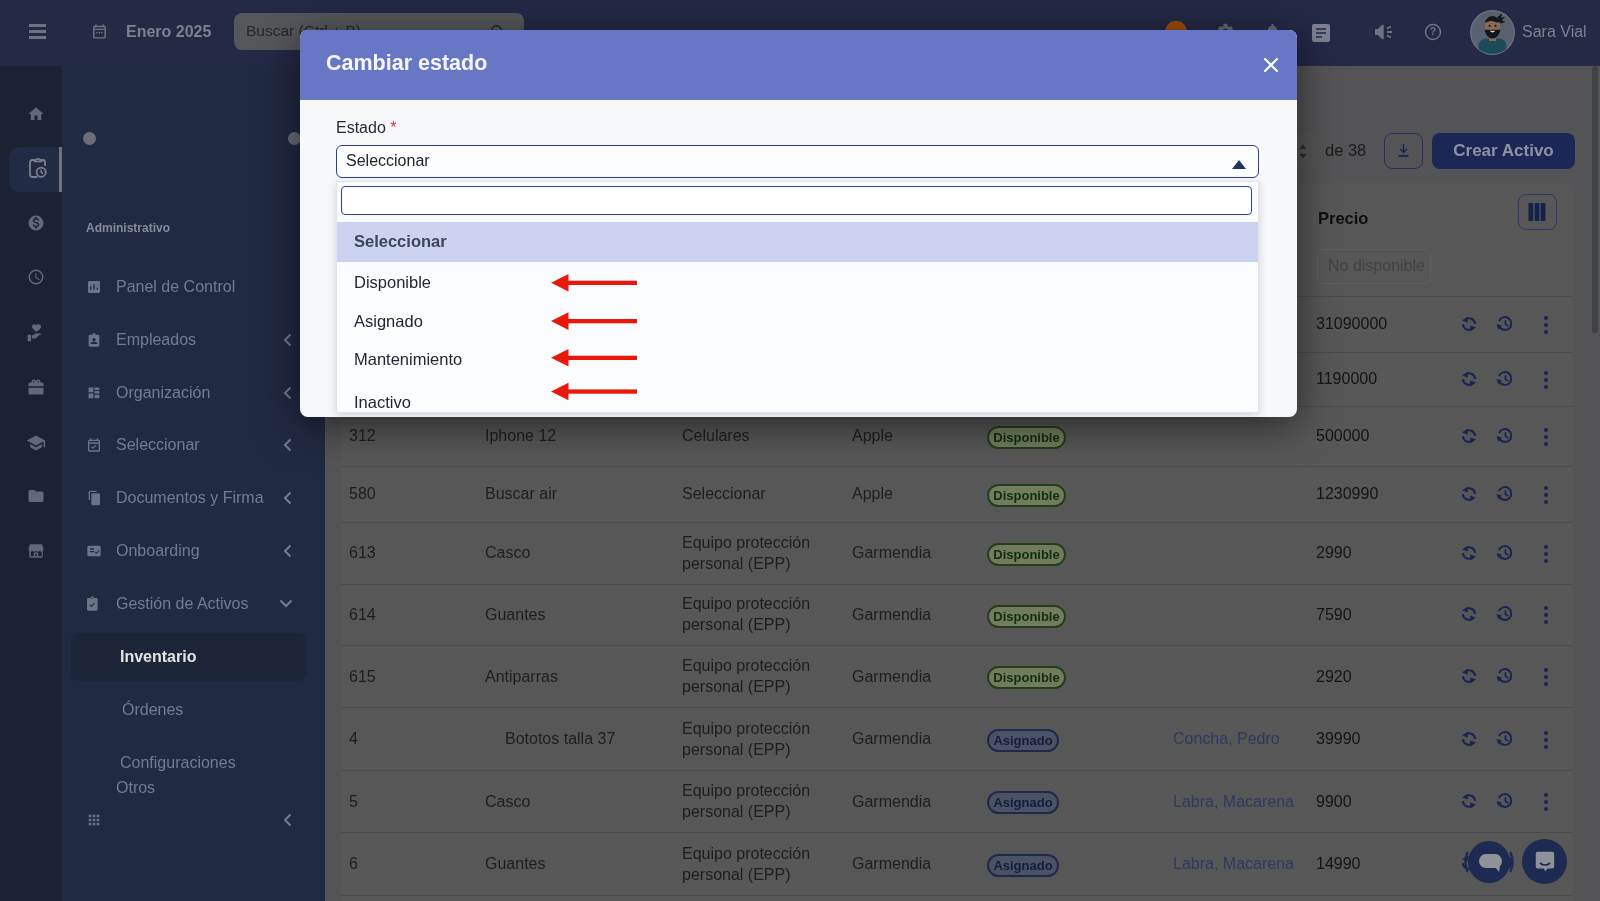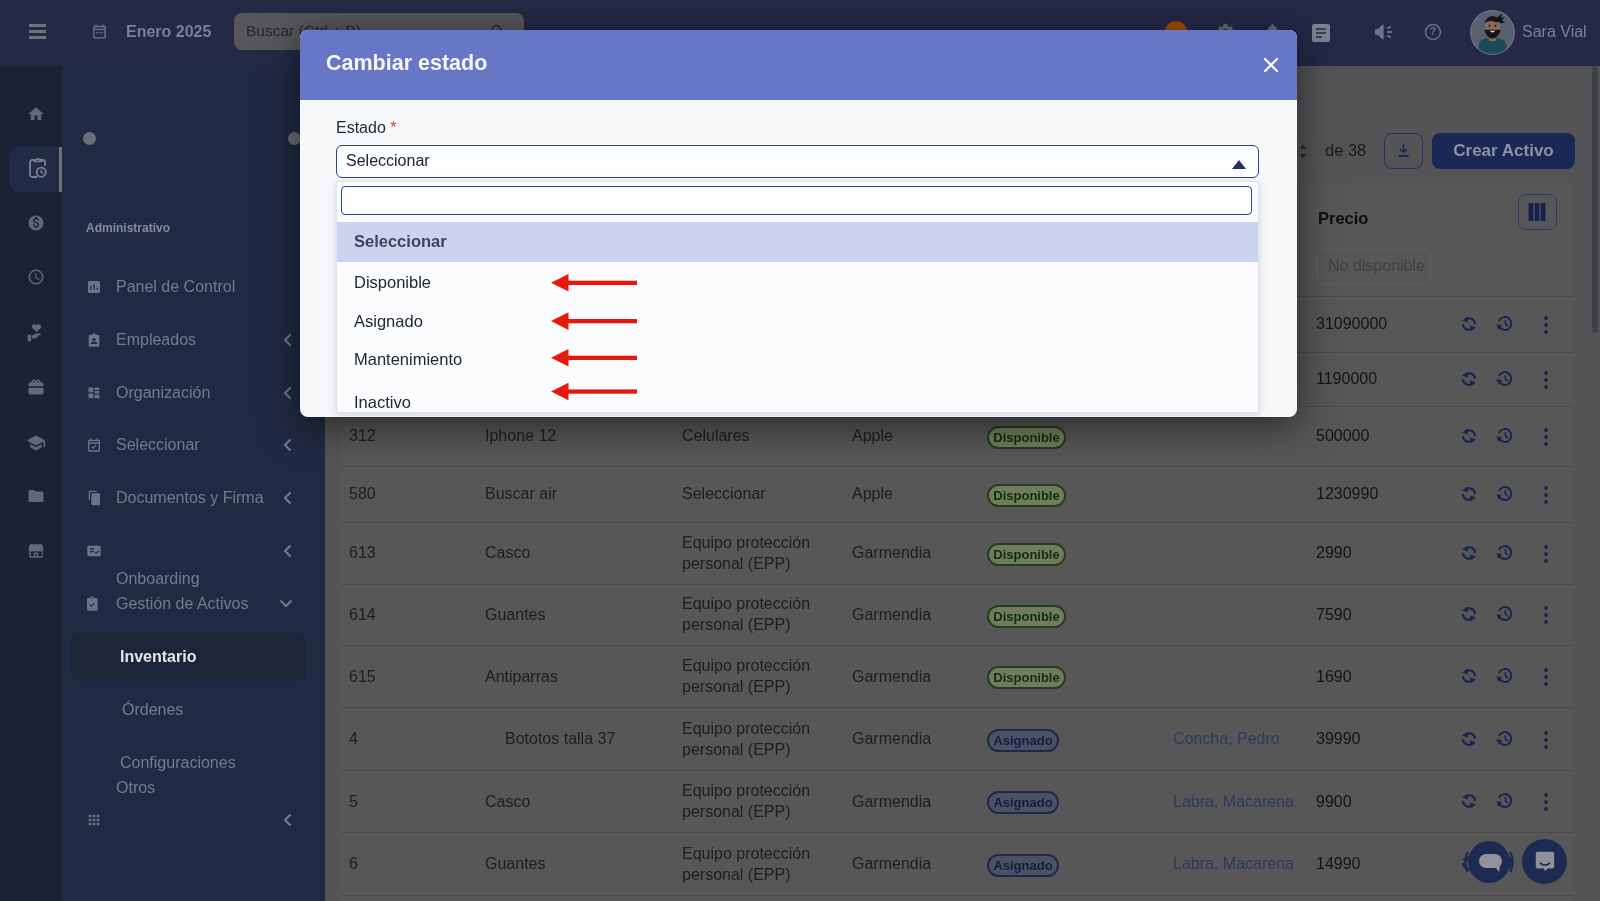--- a/index.html
+++ b/index.html
@@ -109,21 +109,21 @@
     <div class="cell cell2" style="left:341px; top:410.3px;">Equipo protección<br>personal (EPP)</div>
     <div class="cell" style="left:511px; top:423px;">Garmendia</div>
     <div class="badge bg-green" style="left:646px; top:421.5px;">Disponible</div>
     <div class="price" style="left:975px; top:423px;">7590</div>
 
     <div class="cell" style="left:8px; top:484.5px;">615</div>
     <div class="cell" style="left:144px; top:484.5px;">Antiparras</div>
     <div class="cell cell2" style="left:341px; top:472.2px;">Equipo protección<br>personal (EPP)</div>
     <div class="cell" style="left:511px; top:484.5px;">Garmendia</div>
     <div class="badge bg-green" style="left:646px; top:483px;">Disponible</div>
-    <div class="price" style="left:975px; top:484.5px;">1690</div>
+    <div class="price" style="left:975px; top:484.5px;">2920</div>
 
     <div class="cell" style="left:8px; top:547px;">4</div>
     <div class="cell" style="left:144px; top:547px;margin-left:20px;">Bototos talla 37</div>
     <div class="cell cell2" style="left:341px; top:534.8px;">Equipo protección<br>personal (EPP)</div>
     <div class="cell" style="left:511px; top:547px;">Garmendia</div>
     <div class="badge bg-blue" style="left:646px; top:545.5px;">Asignado</div>
     <div class="person" style="left:832px; top:547px;">Concha, Pedro</div>
     <div class="price" style="left:975px; top:547px;">39990</div>
 
     <div class="cell" style="left:8px; top:609.5px;">5</div>
@@ -363,21 +363,21 @@
         <path fill="#6d7386" d="M16 1H6a2 2 0 0 0-2 2v12h2V3h10V1zm3 4H10a2 2 0 0 0-2 2v14a2 2 0 0 0 2 2h9a2 2 0 0 0 2-2V7a2 2 0 0 0-2-2z"></path>
       </svg>
     <div class="abs mi-txt" style="left:54px; top:422.5px;">Documentos y Firma</div>
     <svg class="abs" style="left:221px; top:424.5px;" width="9" height="14" viewBox="0 0 9 14">
         <path fill="none" stroke="#757b8e" stroke-width="2" d="M7.5 1.5L2 7l5.5 5.5"></path>
       </svg>
 
     <svg class="abs mico" style="left:24px; top:476.5px;" width="16" height="16" viewBox="0 0 24 24">
         <path fill="#6d7386" d="M20 4H4a2 2 0 0 0-2 2v12a2 2 0 0 0 2 2h16a2 2 0 0 0 2-2V6a2 2 0 0 0-2-2zM6 8h6v2H6V8zm0 4h6v2H6v-2zm9.5 4.5l-2.5-2.5 1.1-1.1 1.4 1.4 3.4-3.4 1.1 1.1-4.5 4.5z"></path>
       </svg>
-    <div class="abs mi-txt" style="left:54px; top:475.5px;margin-top:28px;">Onboarding</div>
+    <div class="abs mi-txt" style="left:54px; top:475.5px;">Onboarding</div>
     <svg class="abs" style="left:221px; top:477.5px;" width="9" height="14" viewBox="0 0 9 14">
         <path fill="none" stroke="#757b8e" stroke-width="2" d="M7.5 1.5L2 7l5.5 5.5"></path>
       </svg>
 
     <svg class="abs mico" style="left:23px; top:530.3px;" width="16" height="16" viewBox="0 0 24 24">
         <path fill="#6d7386" d="M17 3h-3.2a2.8 2.8 0 0 0-5.6 0H5a2 2 0 0 0-2 2v15a2 2 0 0 0 2 2h12a2 2 0 0 0 2-2V5a2 2 0 0 0-2-2zm-6-1a1 1 0 1 1 0 2 1 1 0 0 1 0-2zm-1.4 14.5l-2.8-2.8 1.2-1.2 1.6 1.6 4-4 1.2 1.2-5.2 5.2z"></path>
       </svg>
     <div class="abs mi-txt" style="left:54px; top:529.3px;">Gestión de Activos</div>
     <svg class="abs" style="left:217px; top:533.3px;" width="14" height="9" viewBox="0 0 14 9">
         <path fill="none" stroke="#757b8e" stroke-width="2" d="M1.5 1.5L7 7l5.5-5.5"></path>

